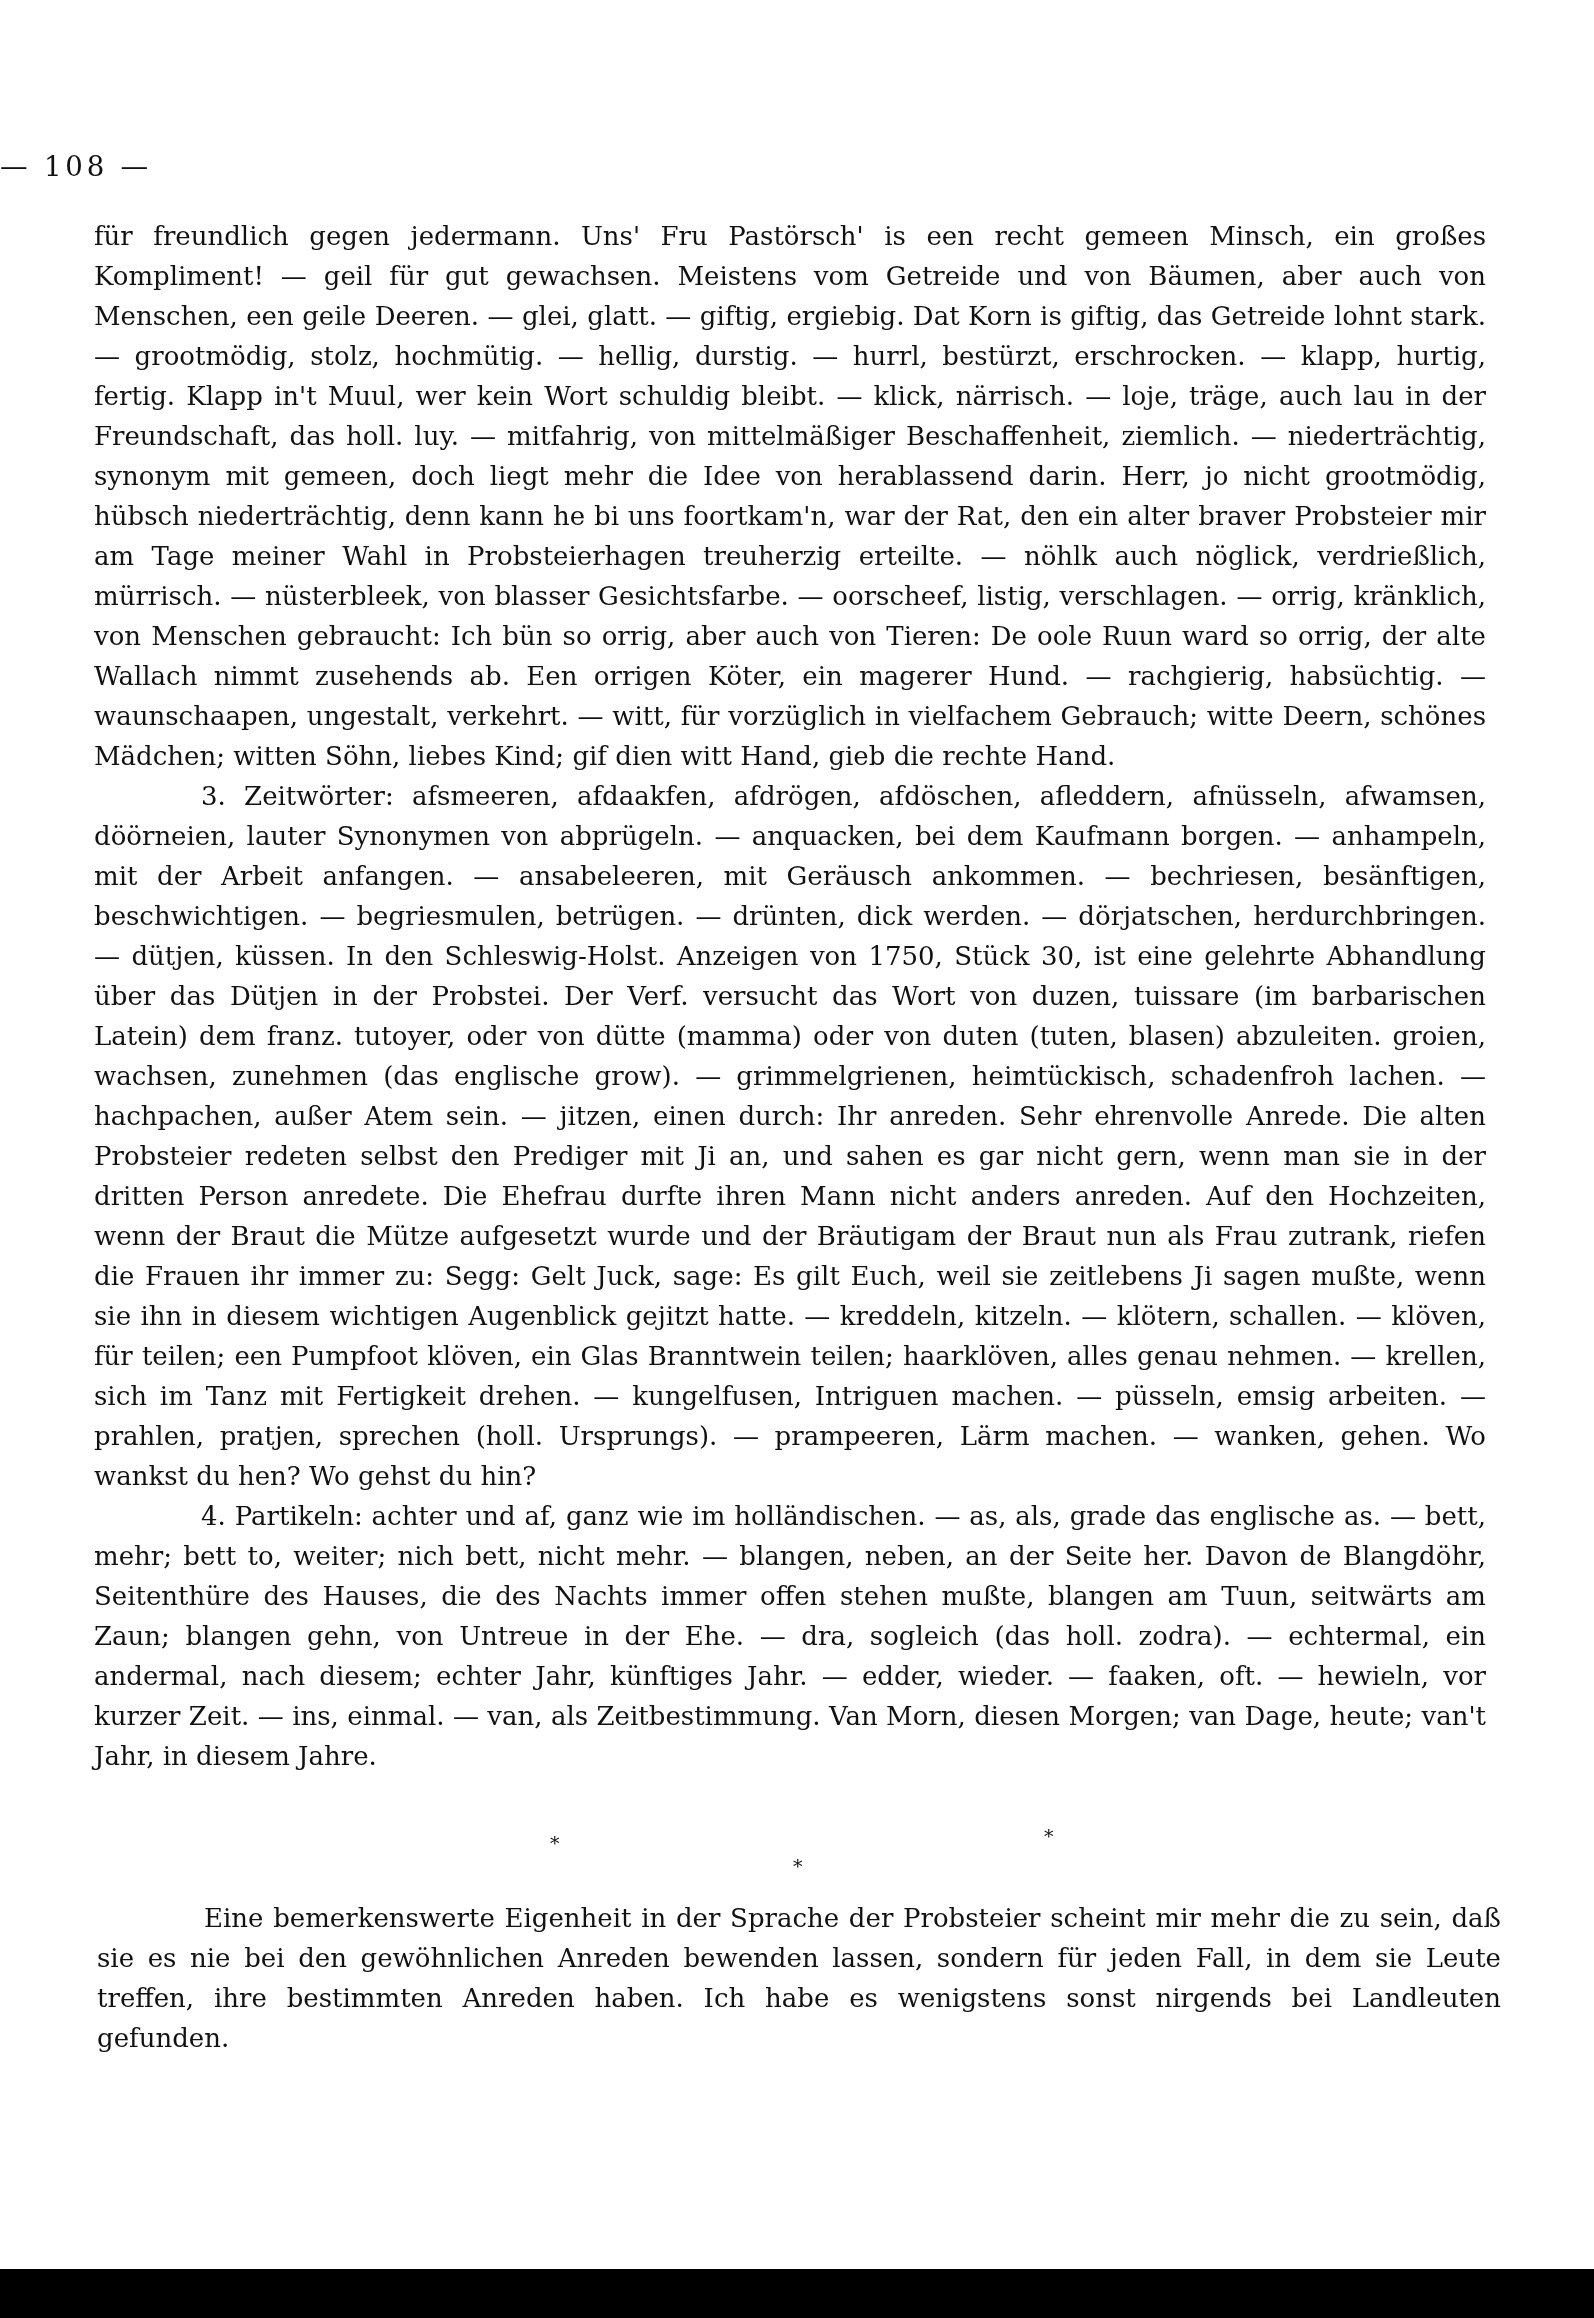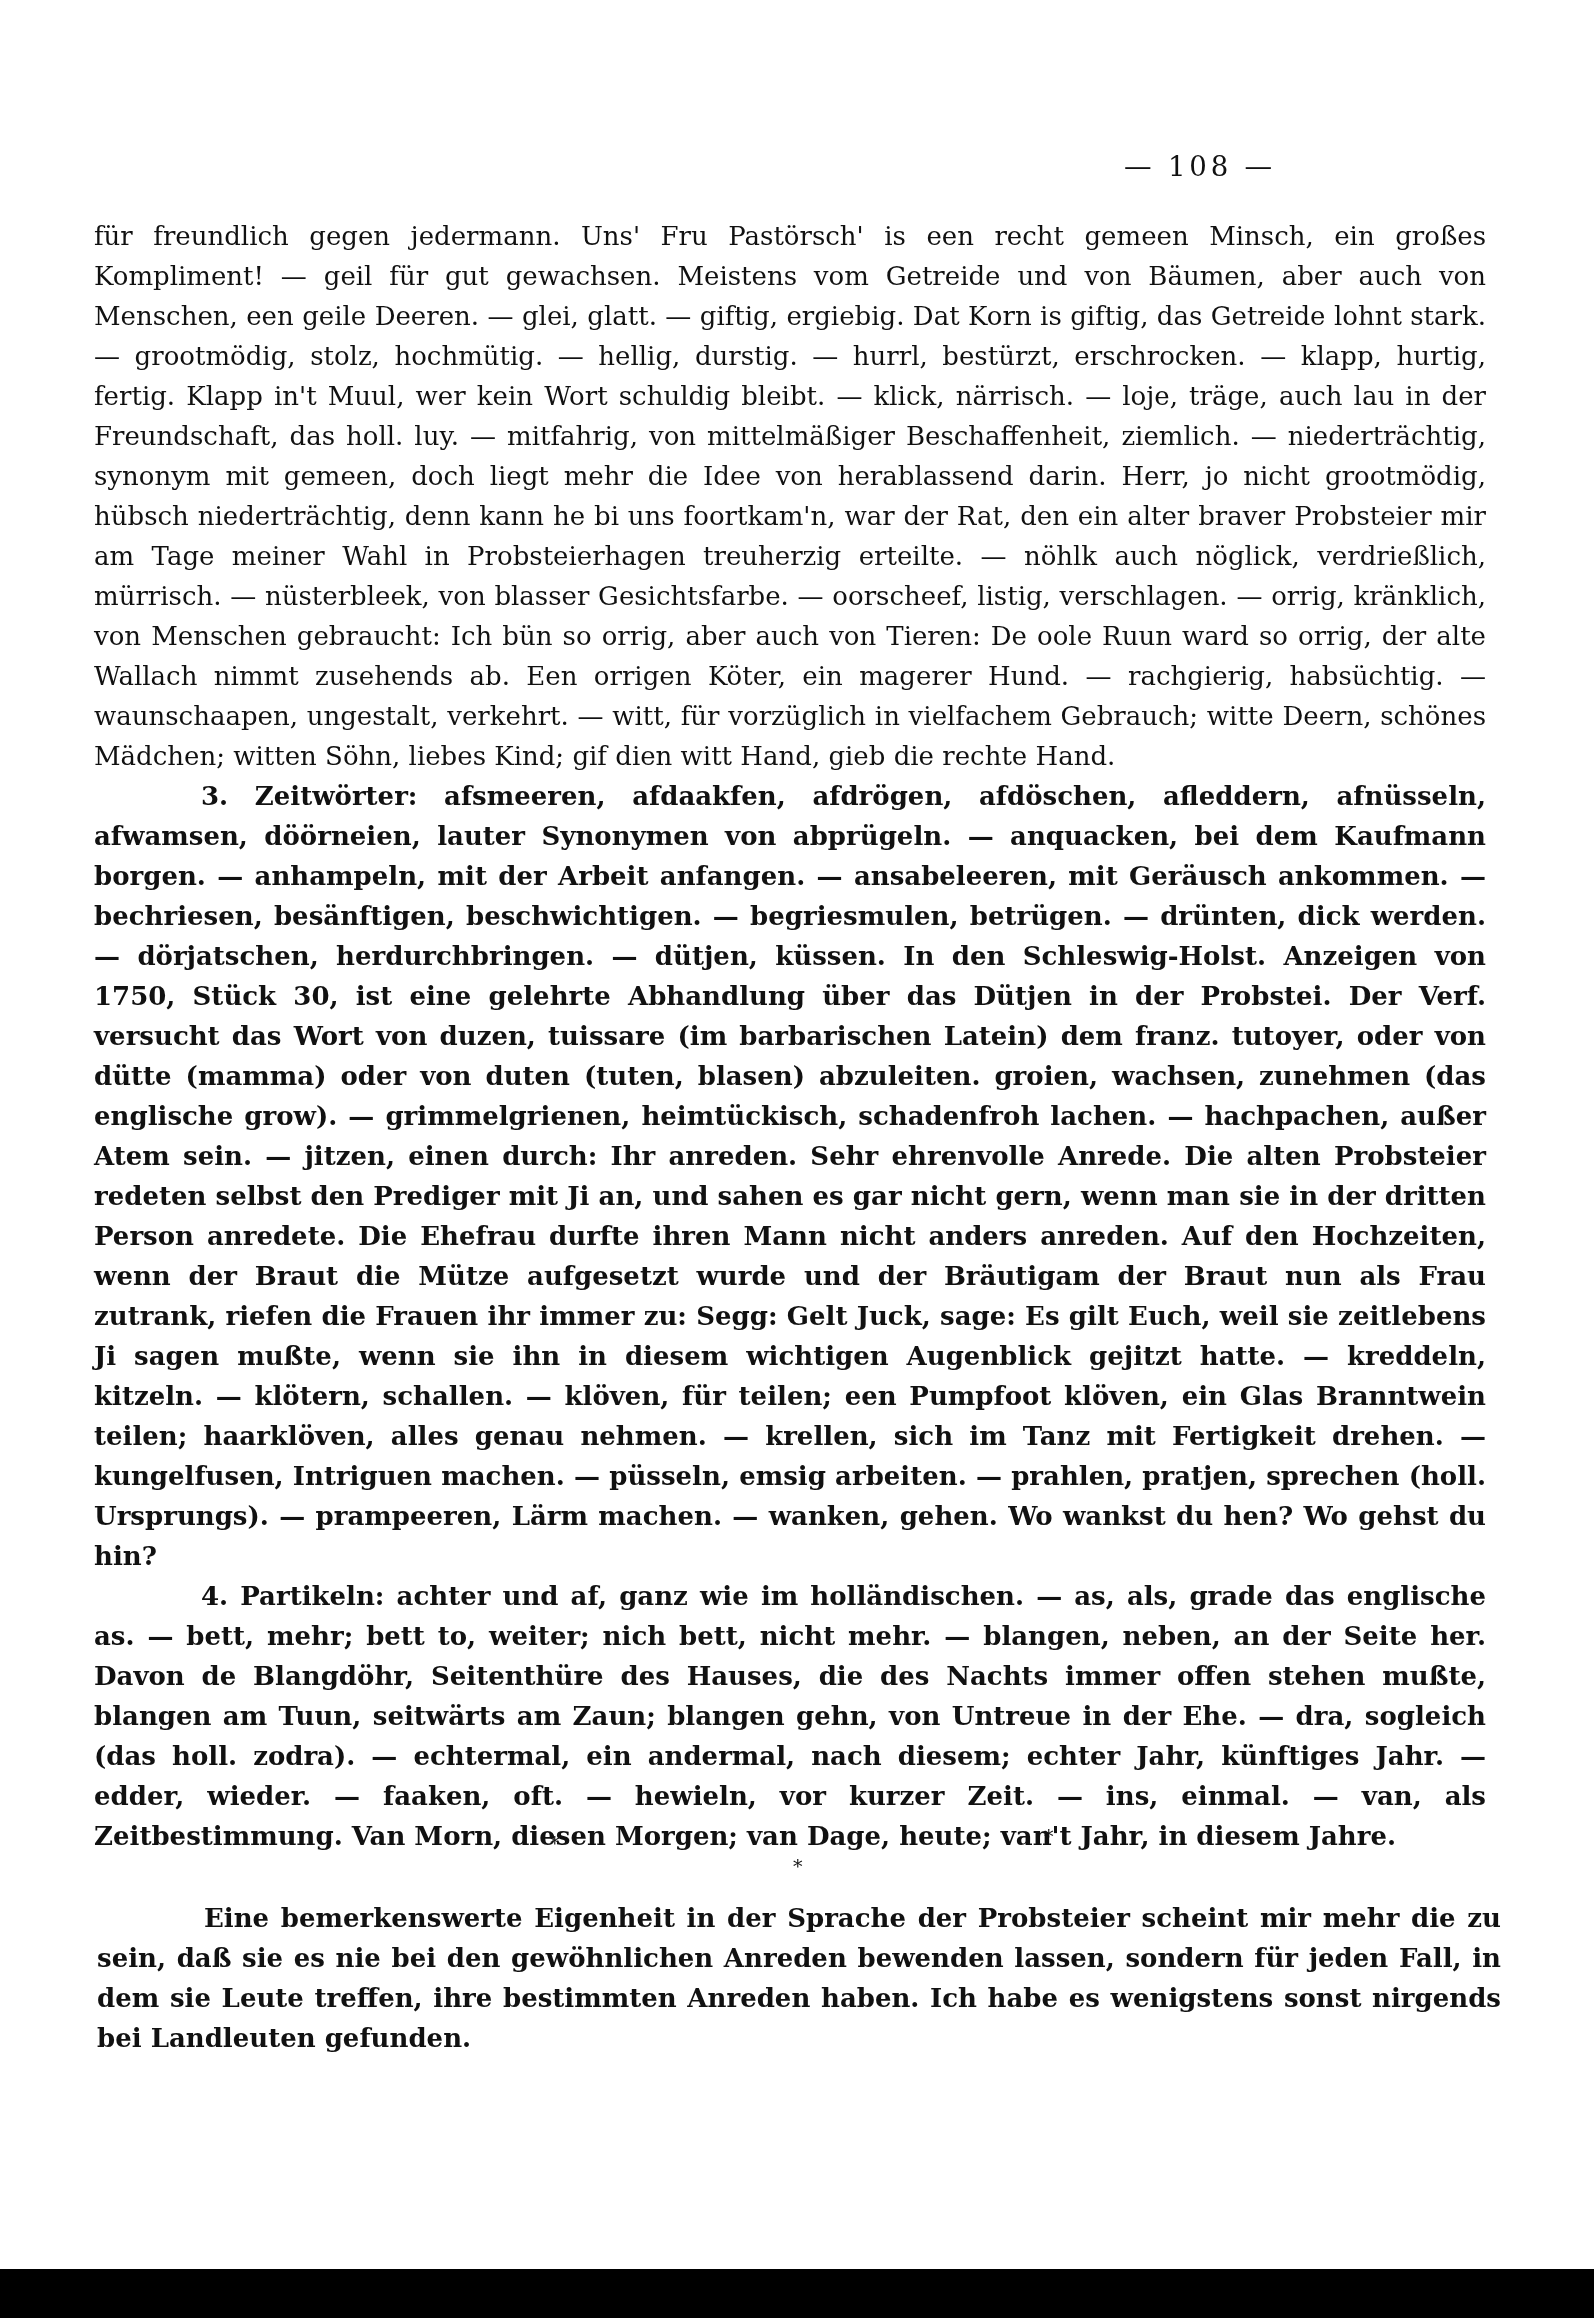--- a/index.html
+++ b/index.html
@@ -13,40 +13,39 @@
       position: relative;
       overflow: hidden;
       font-family: "DejaVu Serif", "Liberation Serif", serif;
       color: #111111;
     }
     .page-number {
       position: absolute;
       top: 150px;
       left: 0;
       width: 1276px;
-      text-align: right;
+      text-align: left;
       font-size: 27.6px;
       letter-spacing: 3.8px;
     }
     .text-block {
       position: absolute;
       left: 94px;
       width: 1392px;
       font-size: 26px;
       line-height: 40px;
       text-align: justify;
       text-align-last: left;
     }
     .text-block p {
       margin: 0;
       text-align: justify;
     }
     .indent {
       text-indent: 107px;
-      font-weight: bold;
     }
     #main-text { top: 216px; }
     .separator {
       position: absolute;
       top: 1821px;
       left: 0;
       width: 1595px;
       height: 75px;
     }
     .star {

